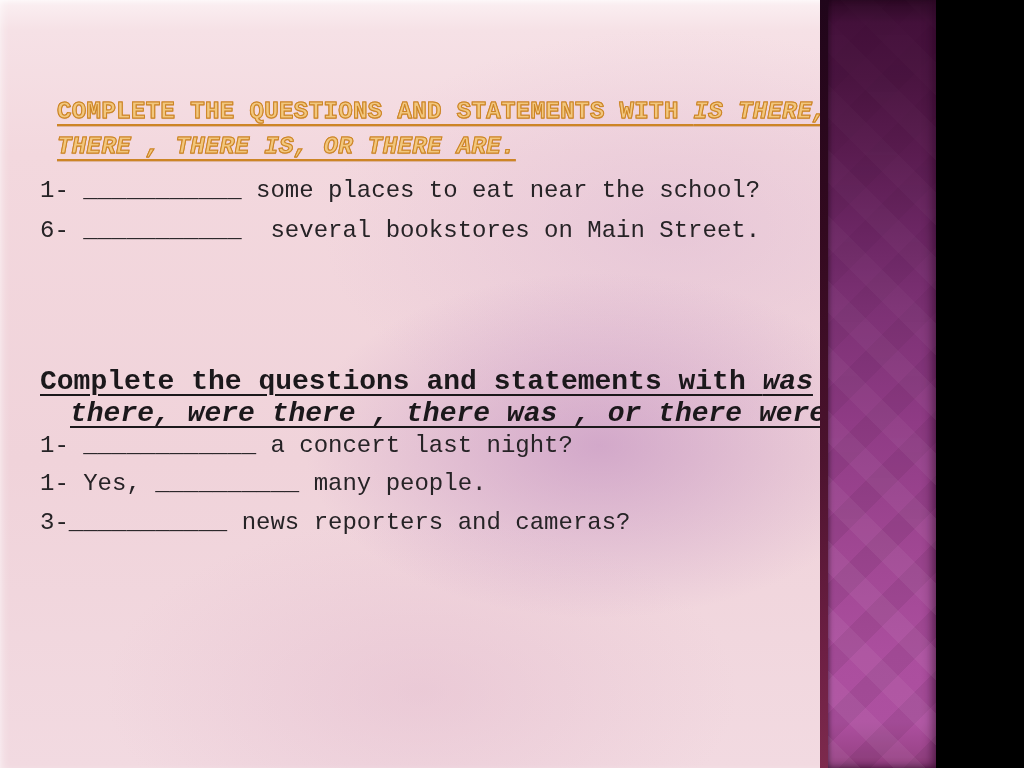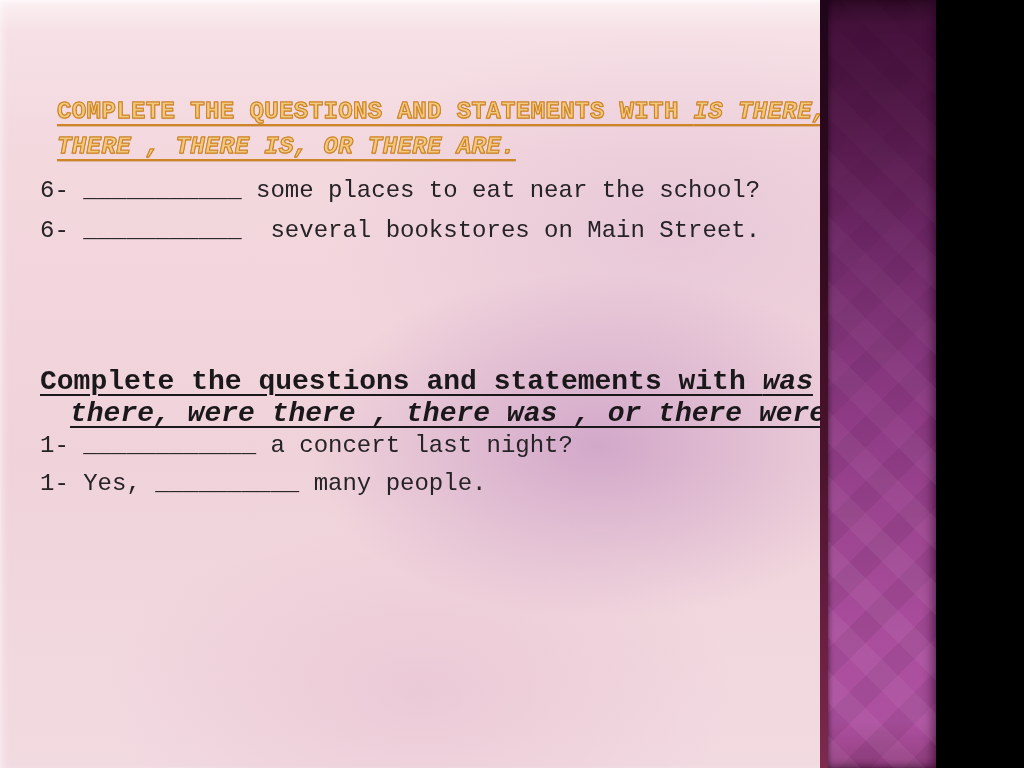--- a/index.html
+++ b/index.html
@@ -117,29 +117,30 @@
 </head>
 <body>
 
 <div class="slide">
 
   <div class="content">
 
     <h1 class="title"><span>COMPLETE THE QUESTIONS AND STATEMENTS WITH </span><em>IS THERE, ARE THERE , THERE IS, OR THERE ARE.</em></h1>
 
     <div class="list list-present">
-      <p class="line">6- ___________ some places to eat near the school?</p>
+      <p class="line">1- ___________ some places to eat near the school?</p>
       <p class="line">6- ___________  several bookstores on Main Street.</p>
     </div>
 
     <p class="heading-past"><span>Complete the questions and statements with </span><em>was there, were there , there was , or there were.</em></p>
 
     <div class="list list-past">
       <p class="line">1- ____________ a concert last night?</p>
       <p class="line">1- Yes, __________ many people.</p>
+      <p class="line">3-___________ news reporters and cameras?</p>
     </div>
 
   </div>
 
   <div class="sidebar">
     <div class="sidebar-edge"></div>
     <div class="sidebar-panel">
       <div class="sidebar-pattern"></div>
     </div>
   </div>

